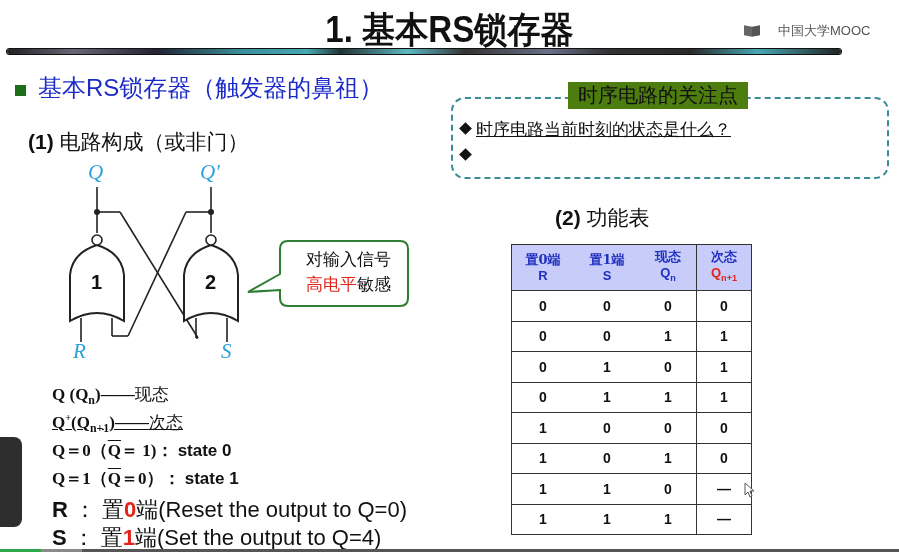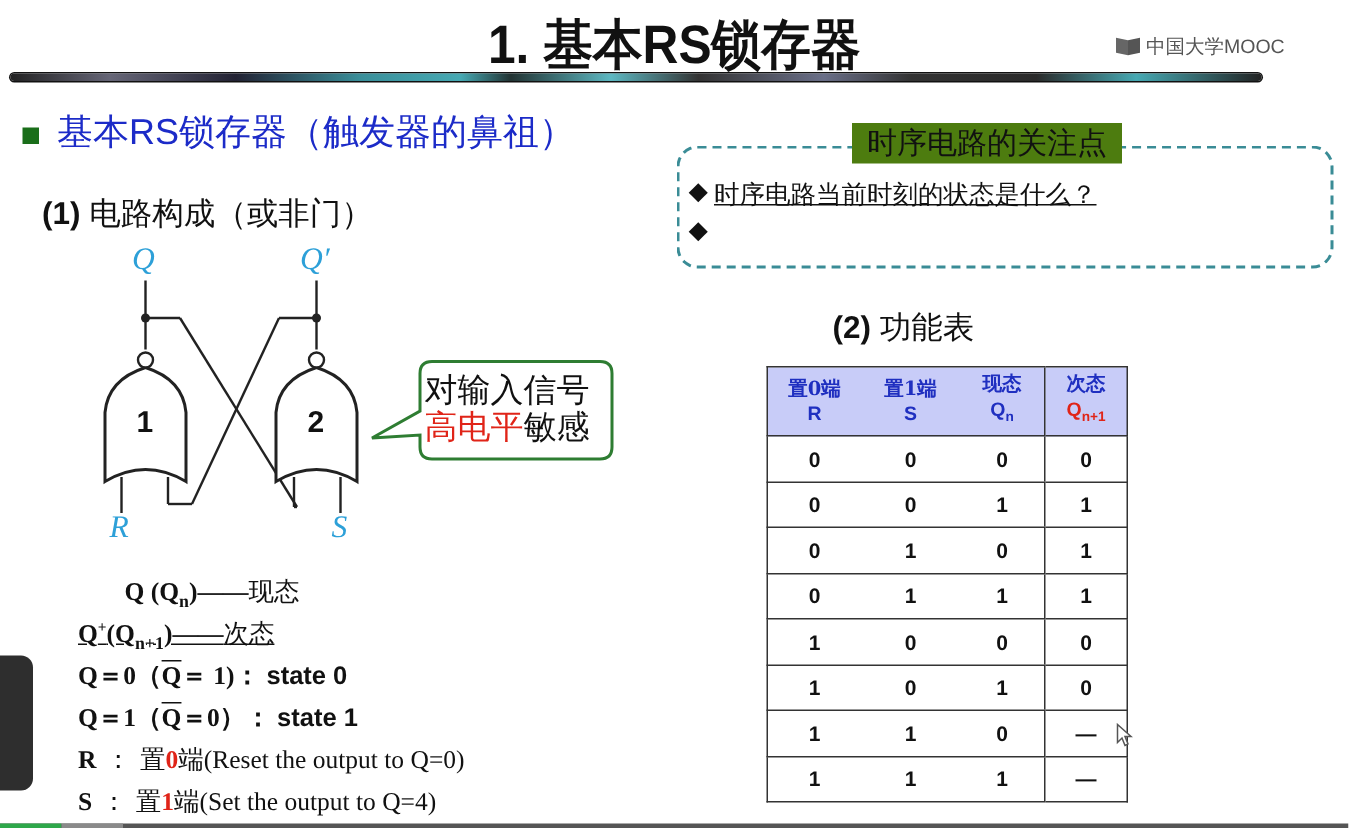--- a/index.html
+++ b/index.html
@@ -1,52 +1,52 @@
 <!DOCTYPE html>
 <html><head>
 <meta charset="utf-8">
 <style>
   html,body{margin:0;padding:0;}
   body{width:899px;height:552px;position:relative;overflow:hidden;background:#ffffff;font-family:"Liberation Sans","DejaVu Sans",sans-serif;color:#111;}
   .abs{position:absolute;}
   .title{left:0;width:899px;top:6px;text-align:center;font-size:36px;font-weight:bold;letter-spacing:0px;color:#111;transform:scaleX(0.92);}
-  .logo{left:744px;top:22px;font-size:13px;color:#555;display:flex;align-items:center;gap:2px;}
+  .logo{left:744px;top:22px;font-size:13px;color:#555;display:flex;align-items:center;gap:16px;}
   .logo-icon{width:18px;height:12px;position:relative;}
   .logo-icon:before{content:"";position:absolute;left:0;top:1px;width:8px;height:10px;background:#666;transform:skewY(12deg);}
   .logo-icon:after{content:"";position:absolute;left:8px;top:1px;width:8px;height:10px;background:#555;transform:skewY(-12deg);}
   .divider{left:7px;top:49px;width:834px;height:5px;border-radius:3px;
     background:linear-gradient(90deg,#222 0%,#667 8%,#223 18%,#3a8f9a 28%,#46a9b3 36%,#233 40%,#5db8c2 48%,#333 55%,#6a6f88 65%,#333 72%,#2a2a2a 82%,#46a9b3 90%,#222 100%);
     box-shadow:0 0 0 1px #111;}
   .h1{left:15px;top:72px;font-size:24px;color:#1c2bc8;display:flex;align-items:center;}
   .h1 .bullet{width:11px;height:11px;background:#1a6e1a;margin-right:12px;margin-top:4px;}
   .h2{left:28px;top:128px;font-size:21px;color:#111;}
   .h2 b{font-weight:bold;}
   .focus-box{left:451px;top:97px;width:438px;height:82px;border:2.5px dashed #3a8c96;border-radius:14px;box-sizing:border-box;}
   .focus-title{left:568px;top:82px;background:#4d7c0f;padding:0 10px;font-size:20px;color:#111;}
   .focus-item{left:459px;font-size:17px;color:#111;}
   .focus-item .dia{display:inline-block;width:9px;height:9px;background:#111;transform:rotate(45deg);margin-right:6px;margin-left:2px;vertical-align:2px;}
   .sig{font-family:"Liberation Serif","DejaVu Serif",serif;font-style:italic;color:#2da0d8;font-size:21px;}
   .gate-num{font-size:20px;font-weight:bold;color:#111;}
-  .callout-text{left:283px;top:247px;font-size:22px;line-height:25px;color:#111;}
+  .callout-text{left:306px;top:247px;font-size:17px;line-height:25px;color:#111;}
   .red{color:#e02418;}
   .h3{left:555px;top:204px;font-size:21px;color:#111;}
   table.ft{position:absolute;left:511px;top:244px;border-collapse:collapse;width:241px;}
   table.ft td,table.ft th{border:1.6px solid #333;height:29.5px;text-align:center;font-size:14px;font-weight:bold;padding:0;}
   table.ft thead th{background:#c8ccf8;color:#1f2fc0;font-size:13px;line-height:16px;height:45px;border-left:none;border-right:none;}
   table.ft thead th.col-next{border-left:1.6px solid #333;border-right:1.6px solid #333;}
   table.ft thead th:first-child{border-left:1.6px solid #333;}
   table.ft thead th .cn{font-family:"DejaVu Serif","Liberation Serif",serif;font-weight:bold;}
   table.ft tbody td{border-left:none;border-right:none;}
   table.ft tbody td:first-child{border-left:1.6px solid #333;}
   table.ft tbody td.c4{border-left:1.6px solid #333;border-right:1.6px solid #333;}
   sub{font-size:70%;}
   .note{left:52px;font-size:17px;color:#111;font-family:"Liberation Serif","DejaVu Serif",serif;font-weight:bold;}
   .note .ss{font-family:"Liberation Sans","DejaVu Sans",sans-serif;}
   .note .cn{font-family:"DejaVu Sans","Liberation Sans",sans-serif;font-weight:normal;}
-  .note2{left:52px;font-size:17px;color:#111;font-family:Liberation Serif, serif;}
+  .note2{left:52px;font-size:22px;color:#111;font-family:Liberation Sans, sans-serif;}
   .ovl{text-decoration:overline;}
   .side-tab{left:0;top:437px;width:22px;height:90px;background:#2e2e2e;border-radius:0 8px 8px 0;}
   .progress{left:0;top:549px;width:899px;height:3px;background:#555;}
   .progress .played{position:absolute;left:0;top:0;height:3px;width:41px;background:#2ea84a;}
   .progress .buffered{position:absolute;left:41px;top:0;height:3px;width:41px;background:#8a8a8a;}
   .cursor{left:744px;top:482px;}
 </style>
 </head>
 <body>
 
@@ -190,21 +190,21 @@
       </tr>
     <tr>
         <td>1</td>
         <td>1</td>
         <td>1</td>
         <td class="c4">—</td>
       </tr>
   </tbody>
 </table>
 
-<div class="abs note" style="top:383px;margin-left:31px;">
+<div class="abs note" style="top:383px;">
   <span>Q (Q</span><sub>n</sub><span>)——</span><span class="cn">现态</span>
 </div>
 <div class="abs note" style="top:411px;text-decoration:underline;">
   <span>Q</span><sup style="font-size:60%;">+</sup><span>(Q</span><sub>n+1</sub><span>)——</span><span class="cn">次态</span>
 </div>
 <div class="abs note" style="top:439px;">
   <span>Q＝0（</span><span class="ovl">Q</span><span>＝ 1)：</span> <span class="ss">state 0</span>
 </div>
 <div class="abs note" style="top:467px;">
   <span>Q＝1（</span><span class="ovl">Q</span><span>＝0）：</span> <span class="ss">state 1</span>

